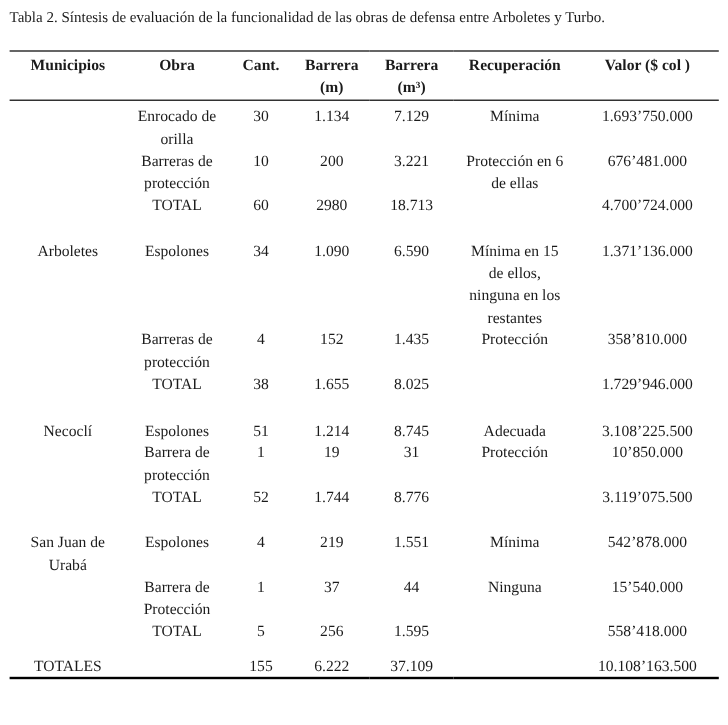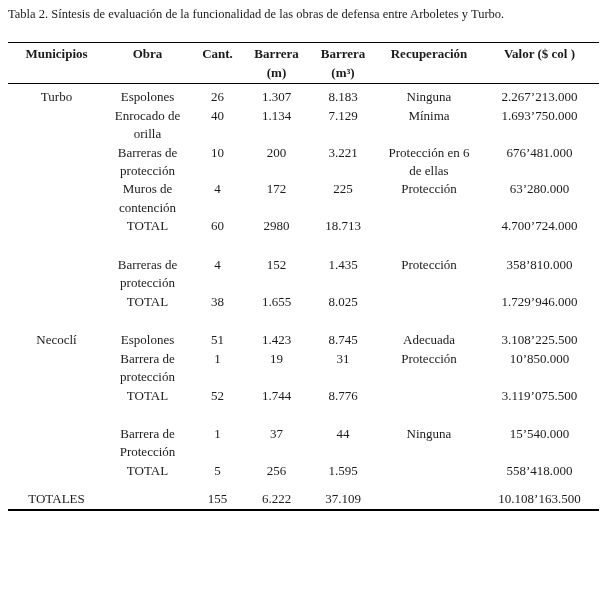--- a/index.html
+++ b/index.html
@@ -86,70 +86,63 @@
           <th>Barrera
 (m)</th>
           <th>Barrera
 (m³)</th>
           <th>Recuperación</th>
           <th>Valor ($ col )</th>
         </tr>
     </thead>
     <tbody id="table-body">
         <tr>
-          <td>Turbo</td>
-          <td>Espolones</td>
-          <td>26</td>
-          <td>1.307</td>
-          <td>8.183</td>
-          <td>Ninguna</td>
-          <td>2.267’213.000</td>
-        </tr>
-        <tr>
           <td></td>
           <td>Enrocado de
 orilla</td>
-          <td>40</td>
+          <td>30</td>
           <td>1.134</td>
           <td>7.129</td>
           <td>Mínima</td>
           <td>1.693’750.000</td>
         </tr>
         <tr>
           <td></td>
           <td>Barreras de
 protección</td>
           <td>10</td>
           <td>200</td>
           <td>3.221</td>
           <td>Protección en 6
 de ellas</td>
           <td>676’481.000</td>
         </tr>
         <tr>
           <td></td>
-          <td>Muros de
-contención</td>
-          <td>4</td>
-          <td>172</td>
-          <td>225</td>
-          <td>Protección</td>
-          <td>63’280.000</td>
-        </tr>
-        <tr>
-          <td></td>
           <td>TOTAL</td>
           <td>60</td>
           <td>2980</td>
           <td>18.713</td>
           <td></td>
           <td>4.700’724.000</td>
         </tr>
         <tr class="spacer-lg">
           <td colspan="7"></td>
+        </tr>
+        <tr>
+          <td>Arboletes</td>
+          <td>Espolones</td>
+          <td>34</td>
+          <td>1.090</td>
+          <td>6.590</td>
+          <td>Mínima en 15
+de ellos,
+ninguna en los
+restantes</td>
+          <td>1.371’136.000</td>
         </tr>
         <tr>
           <td></td>
           <td>Barreras de
 protección</td>
           <td>4</td>
           <td>152</td>
           <td>1.435</td>
           <td>Protección</td>
           <td>358’810.000</td>
@@ -163,21 +156,21 @@
           <td></td>
           <td>1.729’946.000</td>
         </tr>
         <tr class="spacer-lg">
           <td colspan="7"></td>
         </tr>
         <tr>
           <td>Necoclí</td>
           <td>Espolones</td>
           <td>51</td>
-          <td>1.423</td>
+          <td>1.214</td>
           <td>8.745</td>
           <td>Adecuada</td>
           <td>3.108’225.500</td>
         </tr>
         <tr>
           <td></td>
           <td>Barrera de
 protección</td>
           <td>1</td>
           <td>19</td>
@@ -191,20 +184,30 @@
           <td>52</td>
           <td>1.744</td>
           <td>8.776</td>
           <td></td>
           <td>3.119’075.500</td>
         </tr>
         <tr class="spacer-lg">
           <td colspan="7"></td>
         </tr>
         <tr>
+          <td>San Juan de
+Urabá</td>
+          <td>Espolones</td>
+          <td>4</td>
+          <td>219</td>
+          <td>1.551</td>
+          <td>Mínima</td>
+          <td>542’878.000</td>
+        </tr>
+        <tr>
           <td></td>
           <td>Barrera de
 Protección</td>
           <td>1</td>
           <td>37</td>
           <td>44</td>
           <td>Ninguna</td>
           <td>15’540.000</td>
         </tr>
         <tr>

